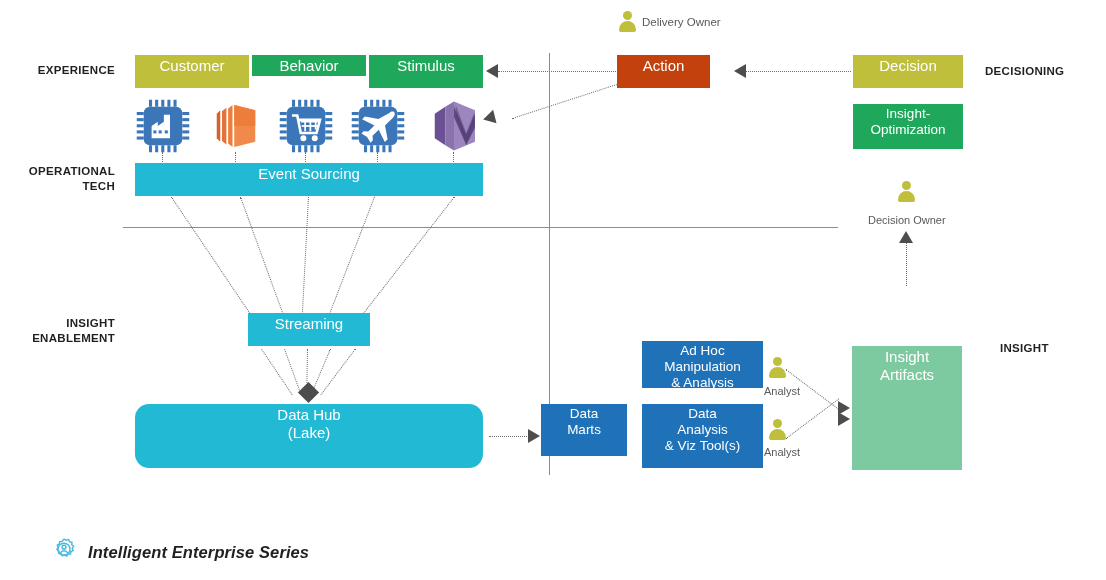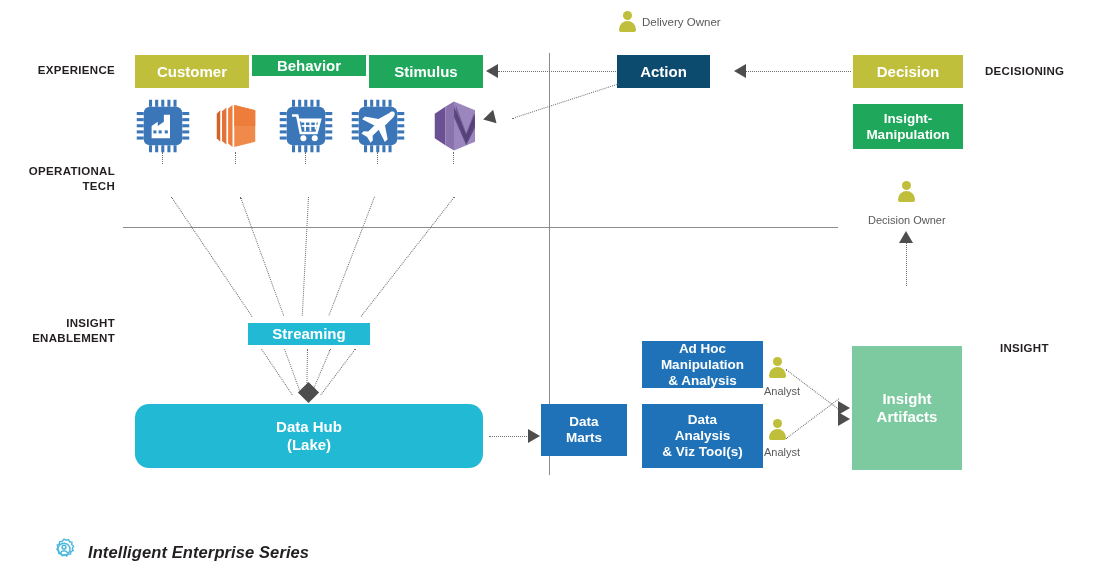--- a/index.html
+++ b/index.html
@@ -43,30 +43,29 @@
     line-height: 15px;
     white-space: pre-line;
   }
   .band-label.right-al { text-align: right; }
   .band-label.left-al  { text-align: left; }
 
   
   .node {
     position: absolute;
     display: flex;
-    align-items: center;
+    align-items: flex-start;
     justify-content: center;
     text-align: center;
     color: #ffffff;
     font-size: 15px;
     line-height: 18px;
     box-sizing: border-box;
     padding: 2px 20px;
     white-space: pre-line;
-    font-weight: bold;
   }
   .node.sm { font-size: 13.5px; line-height: 16px; }
 
   
   .person {
     position: absolute;
     width: 17px;
     height: 21px;
   }
   .person .head {
@@ -157,31 +156,31 @@
   </div>
 
   <div class="node" style="left:252px; top:55px; width:114px; height:21px; background:#1fa85c;">
     <span>Behavior</span>
   </div>
 
   <div class="node" style="left:369px; top:55px; width:114px; height:33px; background:#1fa85c;">
     <span>Stimulus</span>
   </div>
 
-  <div class="node" style="left:617px; top:55px; width:93px; height:33px; background:#0c4a6e;">
+  <div class="node" style="left:617px; top:55px; width:93px; height:33px; background:#c2410c;">
     <span>Action</span>
   </div>
 
   <div class="node" style="left:853px; top:55px; width:110px; height:33px; background:#bfbf3b;">
     <span>Decision</span>
   </div>
 
   <div class="node sm" style="left:853px; top:104px; width:110px; height:45px; background:#1fa85c;">
     <span>Insight-
-Manipulation</span>
+Optimization</span>
   </div>
 
   <div class="dotline" style="left:746px; top:71px; width:105px;"></div>
   <div class="arrow left" style="left:734px; top:64px;"></div>
 
   <div class="dotline" style="left:498px; top:71px; width:118px;"></div>
   <div class="arrow left" style="left:486px; top:64px;"></div>
 
   <div class="dotline" style="left:512px; top:118px; width:112px; transform:rotate(-18deg);"></div>
   <div class="arrow left" style="left:483px; top:111px; transform:rotate(-14deg);"></div>
@@ -319,28 +318,31 @@
       <path d="M34 8 L46 40 L55 17 L55 30 L46 52 L34 20 Z" fill="#4e3c6e" opacity="0.55"></path>
     </svg>
   </div>
 
   <div class="dotline" style="left:163px; top:152px; width:12px; transform:rotate(90deg);"></div>
   <div class="dotline" style="left:236px; top:152px; width:12px; transform:rotate(90deg);"></div>
   <div class="dotline" style="left:306px; top:152px; width:12px; transform:rotate(90deg);"></div>
   <div class="dotline" style="left:378px; top:152px; width:12px; transform:rotate(90deg);"></div>
   <div class="dotline" style="left:454px; top:152px; width:12px; transform:rotate(90deg);"></div>
 
+  <div class="node" style="left:135px; top:163px; width:348px; height:33px; background:#22b9d4;">
+    <span>Event Sourcing</span>
+  </div>
 
   <div class="dotline" style="left:172px; top:197px; width:144px; transform:rotate(56deg);"></div>
   <div class="dotline" style="left:241px; top:197px; width:126px; transform:rotate(70deg);"></div>
   <div class="dotline" style="left:309px; top:197px; width:119px; transform:rotate(93deg);"></div>
   <div class="dotline" style="left:375px; top:197px; width:127px; transform:rotate(111deg);"></div>
   <div class="dotline" style="left:455px; top:197px; width:152px; transform:rotate(128deg);"></div>
 
-  <div class="node" style="left:248px; top:323px; width:122px; height:22px; background:#22b9d4;">
+  <div class="node" style="left:248px; top:313px; width:122px; height:33px; background:#22b9d4;">
     <span>Streaming</span>
   </div>
 
   <div class="dotline" style="left:262px; top:349px; width:55px; transform:rotate(56deg);"></div>
   <div class="dotline" style="left:285px; top:349px; width:47px; transform:rotate(70deg);"></div>
   <div class="dotline" style="left:308px; top:349px; width:44px; transform:rotate(91deg);"></div>
   <div class="dotline" style="left:331px; top:349px; width:48px; transform:rotate(113deg);"></div>
   <div class="dotline" style="left:356px; top:349px; width:58px; transform:rotate(127deg);"></div>
   <div class="diamond" style="left:301px; top:385px;"></div>
 

